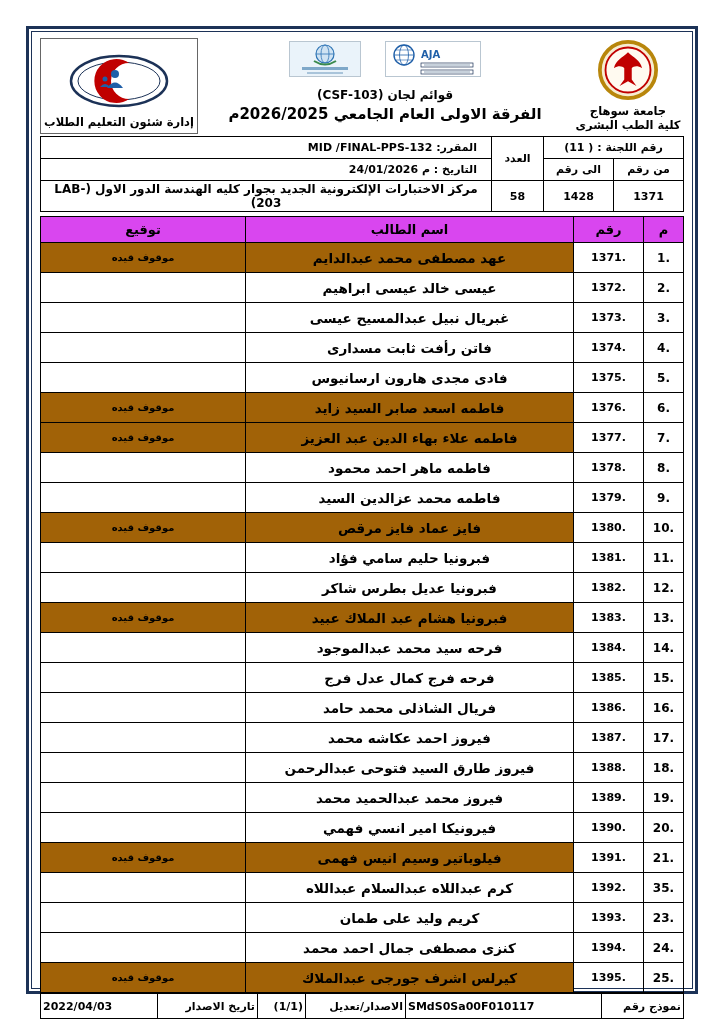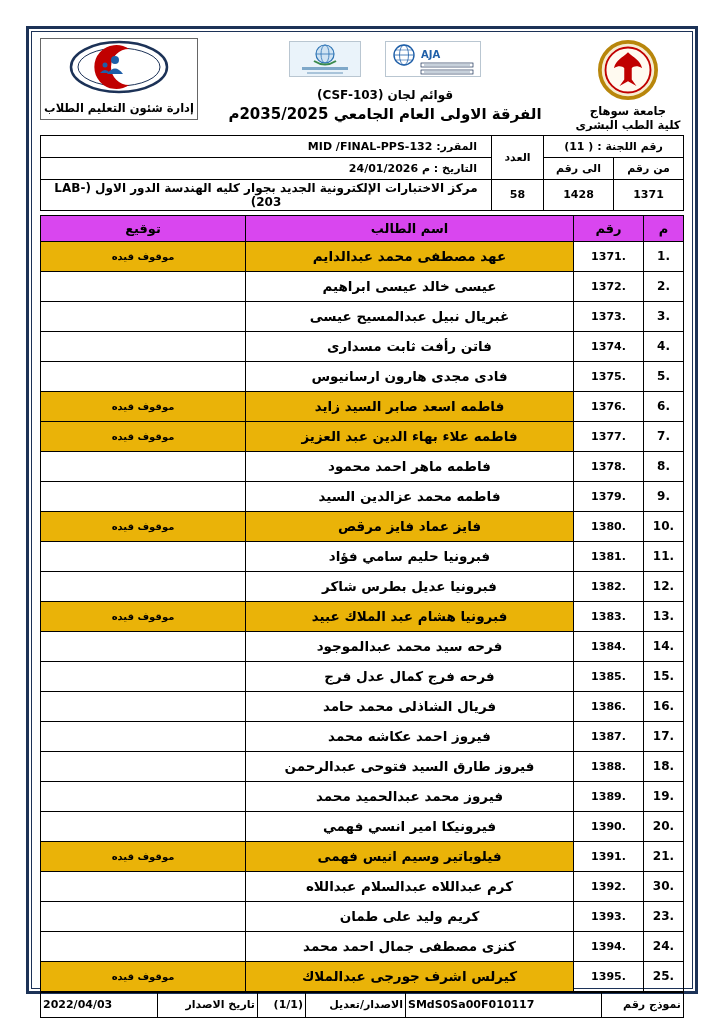--- a/index.html
+++ b/index.html
@@ -13,42 +13,42 @@
 
   
   .header{display:flex;align-items:flex-start;justify-content:space-between;height:100px;}
   .h-right{width:112px;display:flex;flex-direction:column;align-items:center;padding-top:2px;}
   .h-right .org{font-size:11.5px;font-weight:bold;line-height:1.25;}
   .h-center{flex:1;display:flex;flex-direction:column;align-items:center;}
   .cert-row{display:flex;direction:ltr;gap:24px;align-items:flex-start;margin-top:3px;}
   .title1{font-size:12px;font-weight:bold;margin-top:7px;}
   .title2{font-size:15px;font-weight:bold;margin-top:3px;}
   .h-left{width:158px;border:1px solid #666;display:flex;flex-direction:column;
-          align-items:center;padding:1px 2px 4px;box-sizing:border-box;}
+          align-items:center;padding:15px 2px 4px;box-sizing:border-box;}
   .h-left .dept{font-size:11.5px;font-weight:bold;margin-top:3px;white-space:nowrap;}
 
   table{border-collapse:collapse;}
   
   .info{width:100%;table-layout:fixed;margin-top:2px;}
   .info td{border:1px solid #000;font-weight:bold;font-size:11px;text-align:center;
            padding:1px 4px;height:19px;overflow:hidden;}
   .info td.rpad{text-align:right;padding-right:14px;}
   .info td.loc{font-size:12px;}
   .ltr{direction:ltr;unicode-bidi:embed;}
 
   
   .main{width:100%;table-layout:fixed;margin-top:4px;}
   .main td{border:1px solid #000;height:29px;text-align:center;vertical-align:middle;
            padding:0 2px;overflow:hidden;}
   .main tr.head td{background:#d946ef;font-weight:bold;font-size:13px;height:25px;}
   .main .c-serial{font-weight:bold;font-size:12px;direction:ltr;}
   .main .c-number{font-weight:bold;font-size:11px;direction:ltr;}
   .main .c-name{font-weight:bold;font-size:13.5px;}
   .main .c-sig{font-weight:bold;font-size:10px;}
-  .shaded{background:#eab308;margin-top:8px;}
+  .shaded{background:#a16207;margin-top:8px;}
 
   
   .footer{width:100%;table-layout:fixed;margin-top:auto;}
   .footer td{border:1px solid #000;font-weight:bold;font-size:11px;
              height:22px;padding:1px 2px;overflow:hidden;}
 </style>
 </head>
 <body>
 
 <div class="page">
@@ -92,21 +92,21 @@
                 <line x1="10" y1="19" x2="28" y2="19" stroke="#1f5fa8" stroke-width="0.6"></line>
                 <text x="36" y="17" font-size="10" font-weight="bold" fill="#1f5fa8" font-family="DejaVu Sans, sans-serif">AJA</text>
                 <rect x="36" y="22" width="52" height="4" fill="none" stroke="#1c3257" stroke-width="0.7"></rect>
                 <rect x="36" y="29" width="52" height="4" fill="none" stroke="#1c3257" stroke-width="0.7"></rect>
                 <rect x="39" y="23.5" width="46" height="1" fill="#8fa3b8"></rect>
                 <rect x="39" y="30.5" width="46" height="1" fill="#8fa3b8"></rect>
               </svg>
             </span>
           </div>
           <div class="title1">قوائم لجان (CSF-103)</div>
-          <div class="title2">الفرقة الاولى العام الجامعي 2035/2025م</div>
+          <div class="title2">الفرقة الاولى العام الجامعي 2026/2025م</div>
         </div>
 
         <div class="h-left">
           <span>
             <svg width="100" height="54" viewBox="0 0 100 54" aria-hidden="true">
               <ellipse cx="50" cy="27" rx="48" ry="25" fill="#ffffff" stroke="#1c3257" stroke-width="2.5"></ellipse>
               <ellipse cx="50" cy="27" rx="41" ry="19" fill="#ffffff" stroke="#1c3257" stroke-width="1"></ellipse>
               <path d="M60 9 a 18 18 0 1 0 0 36 a 22 22 0 1 1 0 -36" fill="#c00000"></path>
               <circle cx="46" cy="20" r="4" fill="#1f5fa8"></circle>
               <path d="M38 34 Q46 23 54 34 Z" fill="#1f5fa8"></path>
@@ -285,21 +285,21 @@
           <td class="c-name">فيرونيكا امير انسي فهمي</td>
           <td class="c-sig"></td>
         </tr>
             <tr>
           <td class="c-serial">21.</td>
           <td class="c-number">1391.</td>
           <td class="c-name shaded">فيلوباتير وسيم انيس فهمى</td>
           <td class="c-sig shaded">موقوف قيده</td>
         </tr>
             <tr>
-          <td class="c-serial">30.</td>
+          <td class="c-serial">35.</td>
           <td class="c-number">1392.</td>
           <td class="c-name">كرم عبداللاه عبدالسلام عبداللاه</td>
           <td class="c-sig"></td>
         </tr>
             <tr>
           <td class="c-serial">23.</td>
           <td class="c-number">1393.</td>
           <td class="c-name">كريم وليد على طمان</td>
           <td class="c-sig"></td>
         </tr>

